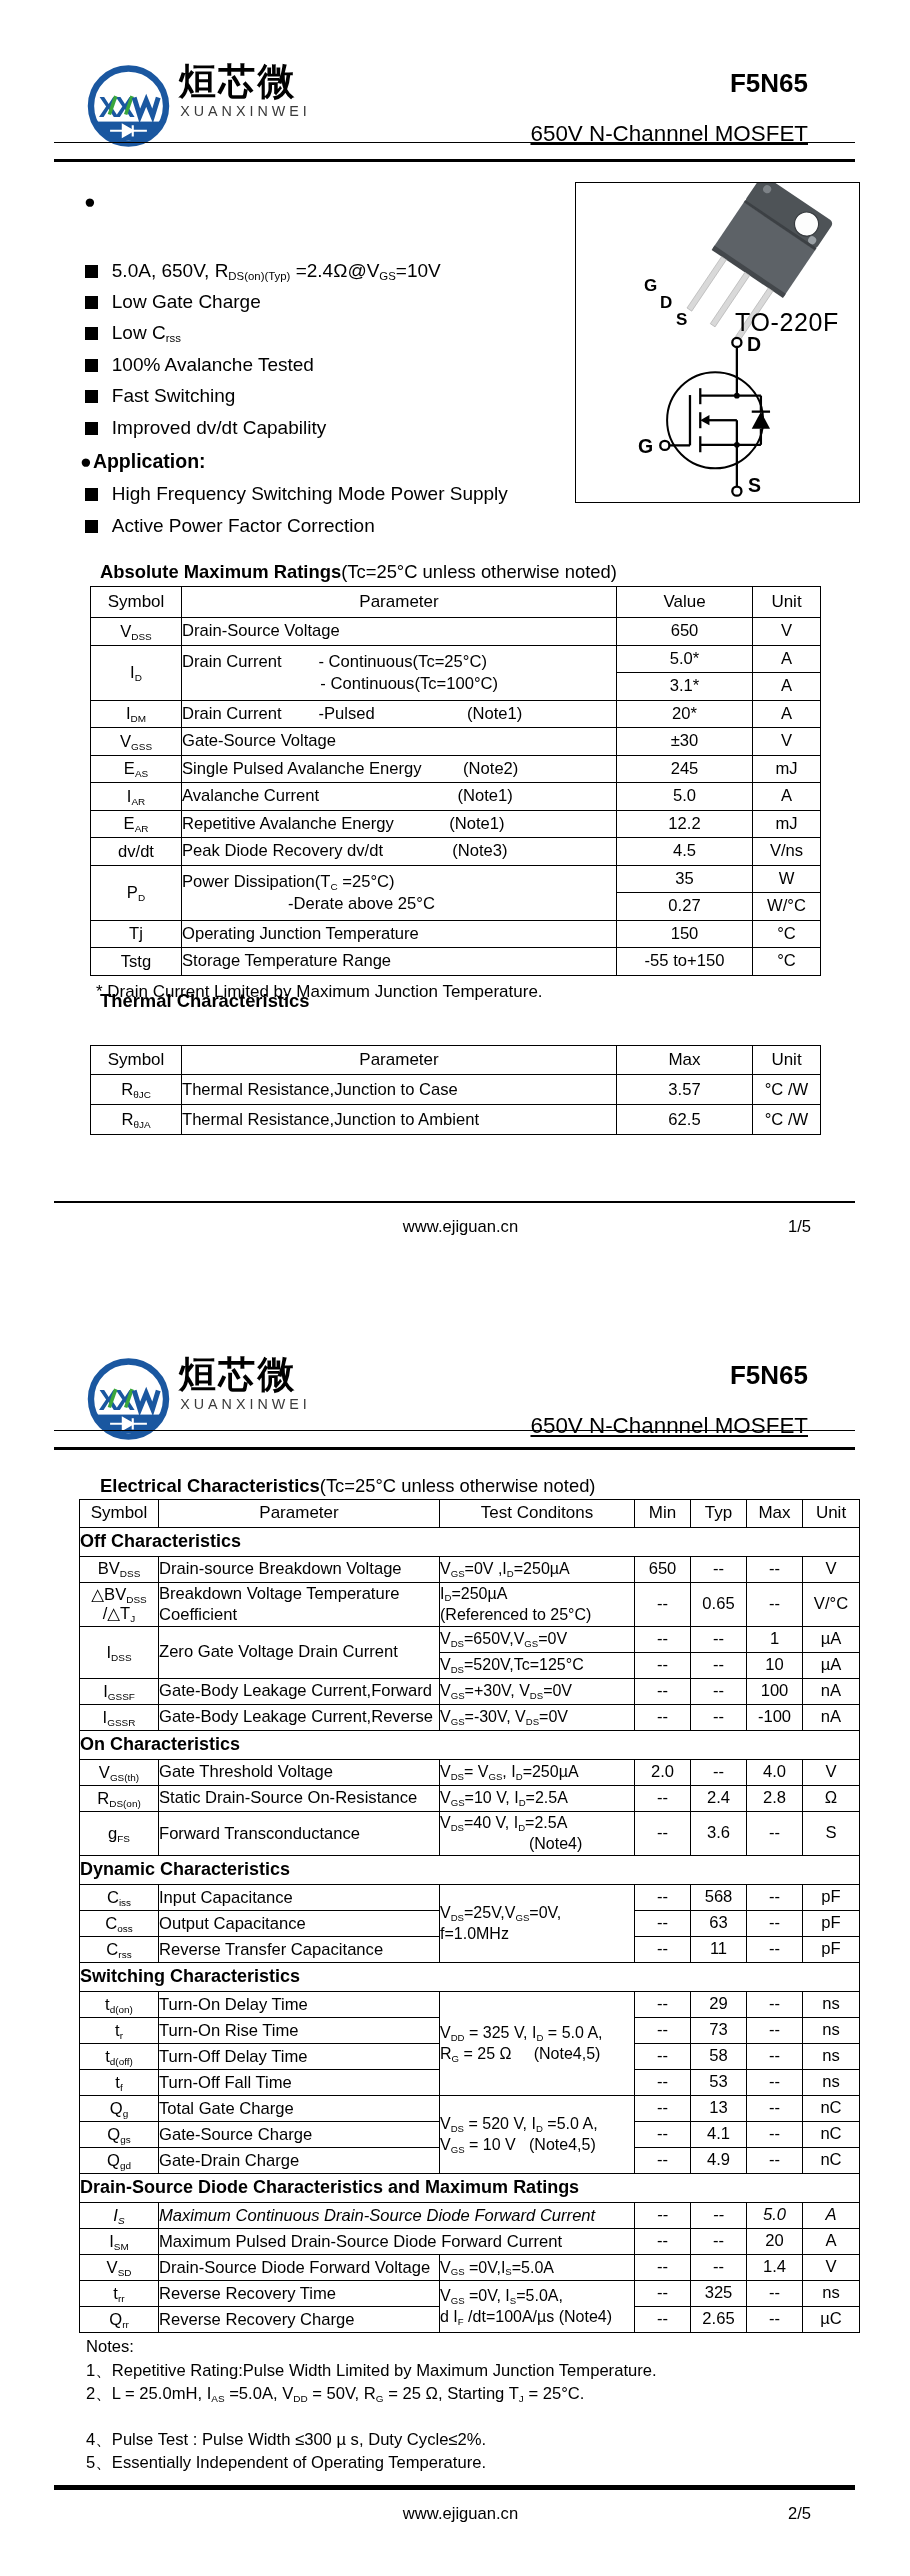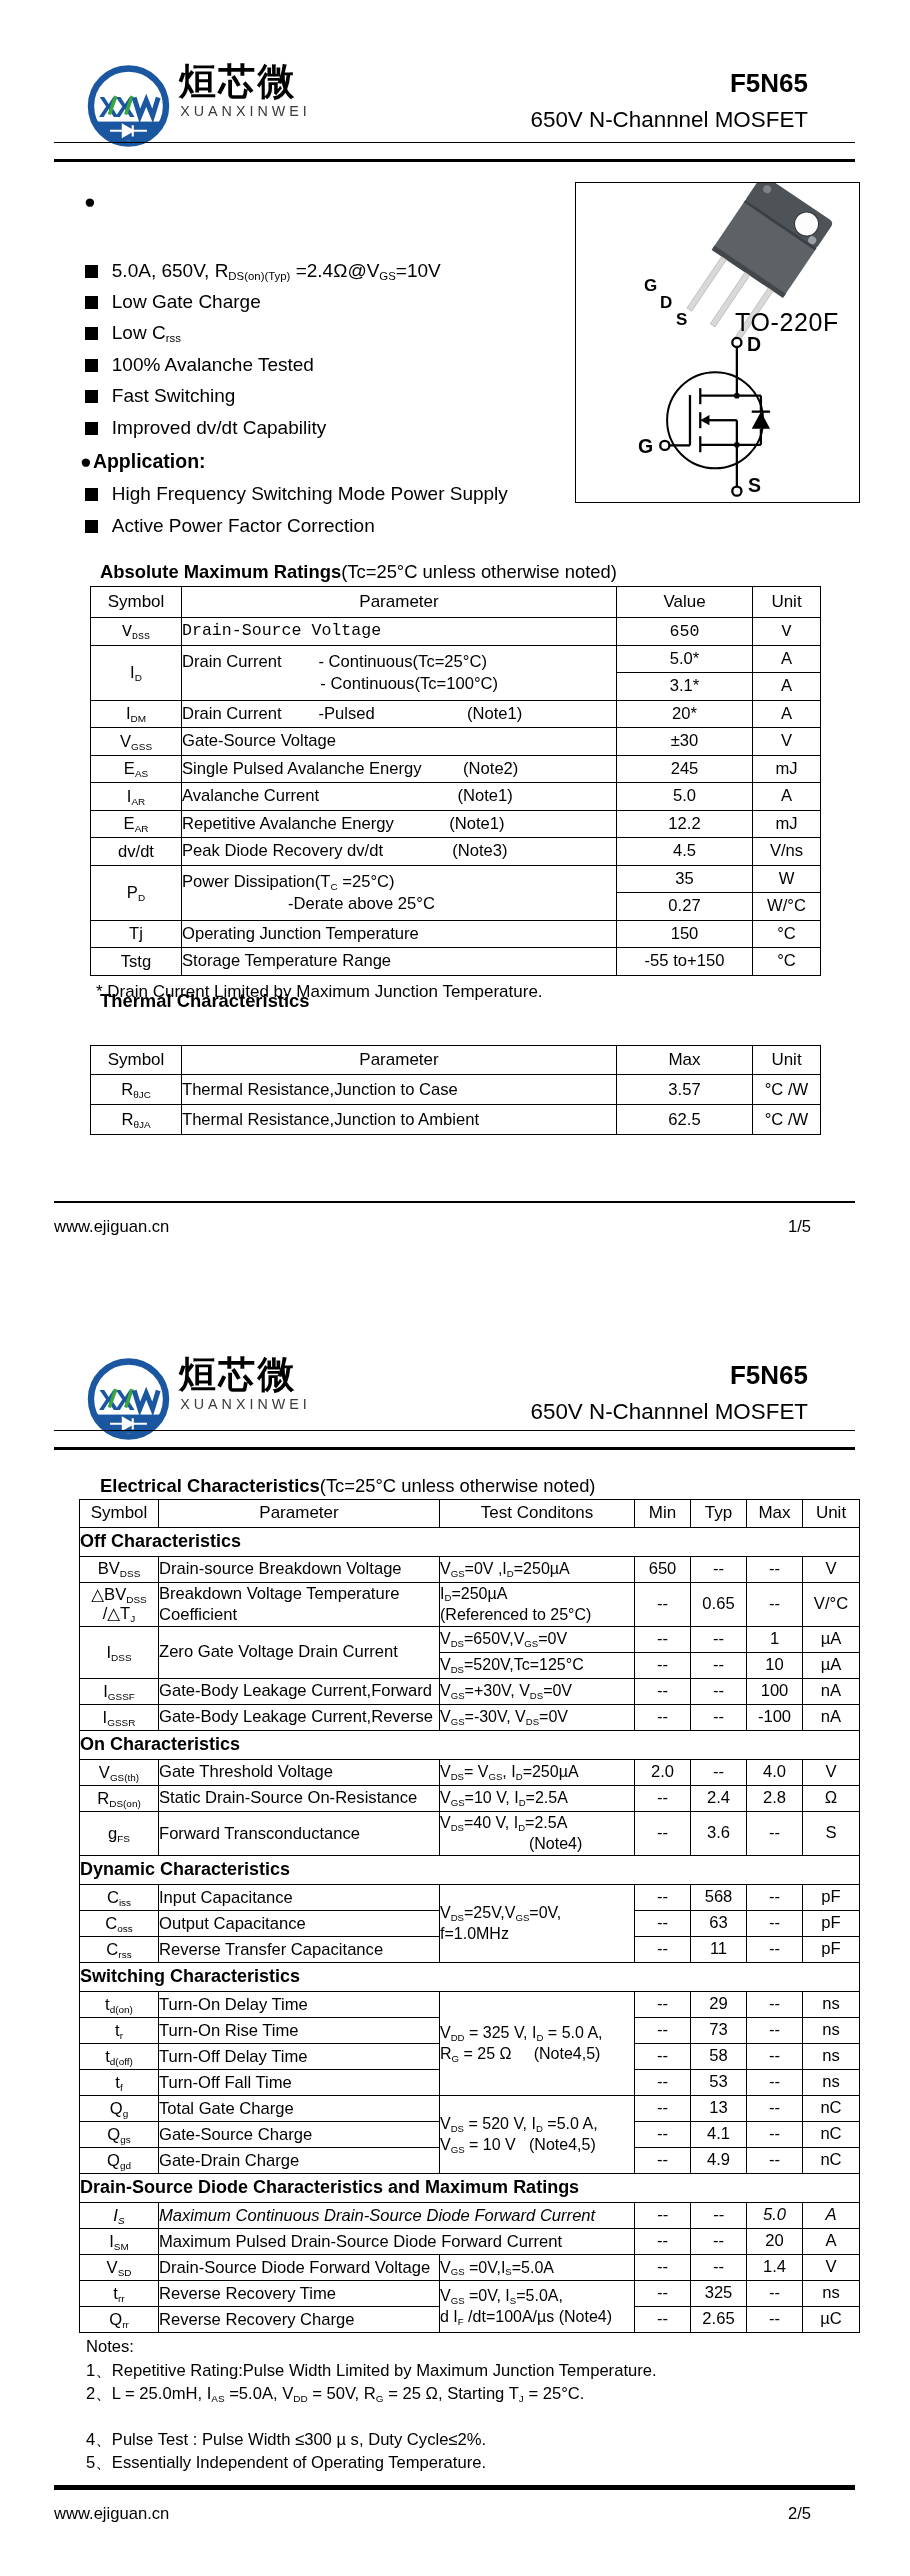--- a/index.html
+++ b/index.html
@@ -5,21 +5,21 @@
   html,body{margin:0;padding:0;background:#ffffff;}
   body{width:910px;font-family:"Liberation Sans",sans-serif;color:#000;}
   .page{position:relative;width:910px;height:1288px;background:#fff;overflow:hidden;}
   .abs{position:absolute;}
 
   
   .logo-wrap{display:flex;align-items:flex-start;}
   .logo-zh{font-size:37px;font-weight:bold;letter-spacing:2.3px;line-height:1.0;margin-left:8px;}
   .logo-en{font-size:14.3px;letter-spacing:4px;color:#3a3a3a;margin-left:9.2px;margin-top:3.4px;}
   .part-no{font-size:26px;font-weight:bold;text-align:right;}
-  .part-sub{font-size:22.4px;text-align:right;margin-top:8px;}
+  .part-sub{font-size:22.4px;text-align:right;margin-top:22px;text-decoration:underline;}
   .rule{position:absolute;left:54px;width:801px;background:#000;}
 
   
   .feat{position:absolute;left:85px;display:flex;align-items:center;}
   .sq{width:13px;height:13px;background:#000;display:inline-block;margin-right:13.8px;flex:0 0 auto;}
   .feat-text{font-size:19px;white-space:pre;}
   .dot-solo{position:absolute;left:84px;font-size:19.5px;}
   .app-head{position:absolute;left:80px;font-size:19.5px;font-weight:bold;}
   .app-head .dot{font-size:19.5px;font-weight:bold;margin-right:1.1px;}
 
@@ -38,21 +38,21 @@
   td.hd{text-align:center;font-size:17px;}
   td.sym{text-align:center;font-size:16.6px;white-space:pre-wrap;line-height:1.15;}
   td.param{text-align:left;font-size:16.6px;padding-left:8px;white-space:pre-wrap;line-height:1.3;}
   td.cond{text-align:left;font-size:16px;padding-left:5.7px;white-space:pre-wrap;line-height:1.35;}
   td.num{text-align:center;font-size:16.6px;}
   td.sec{text-align:left;font-size:18px;font-weight:bold;padding-left:6.9px;}
   sub{font-size:0.6em;vertical-align:baseline;position:relative;top:0.3em;}
 
   .footnote{position:absolute;font-size:17px;}
   .note-line{position:absolute;font-size:16.6px;white-space:pre-wrap;}
-  .footer-url{position:absolute;left:54px;width:801px;text-align:left;font-size:16.6px;}
+  .footer-url{position:absolute;left:60px;width:801px;text-align:center;font-size:16.6px;}
   .footer-page{position:absolute;right:99px;font-size:16.6px;}
 </style>
 </head>
 <body>
 
 <div class="page">
 
   <div class="abs logo-wrap" style="left:86px;top:63px;">
     <svg width="85" height="86" viewBox="0 0 120 120">
       <clipPath id="lc1">
@@ -196,21 +196,21 @@
       </colgroup>
     <tbody>
         <tr style="height:31px;">
       <td class="hd">Symbol</td>
       <td class="hd">Parameter</td>
       <td class="hd">Value</td>
       <td class="hd">Unit</td>
     </tr>
     </tbody>
       <tbody id="abs-body">
-        <tr style="height: 27.5px; font-family: Liberation Mono, monospace;">
+        <tr style="height: 27.5px;">
           <td class="sym">V<sub>DSS</sub></td>
           <td class="param">Drain-Source Voltage</td>
           <td class="num">650</td>
           <td class="num">V</td>
         </tr>
         <tr style="height: 27.5px;">
           <td rowspan="2" class="sym">I<sub>D</sub></td>
           <td rowspan="2" class="param">Drain Current        - Continuous(Tc=25°C)<br>                              - Continuous(Tc=100°C)</td>
           <td class="num">5.0*</td>
           <td class="num">A</td>

